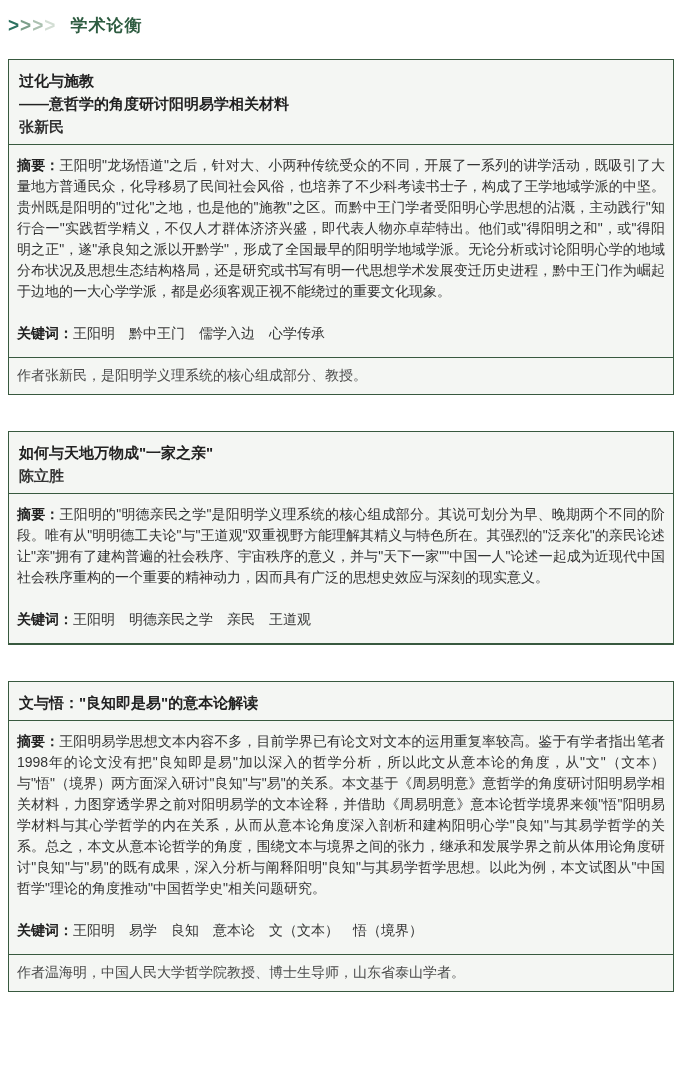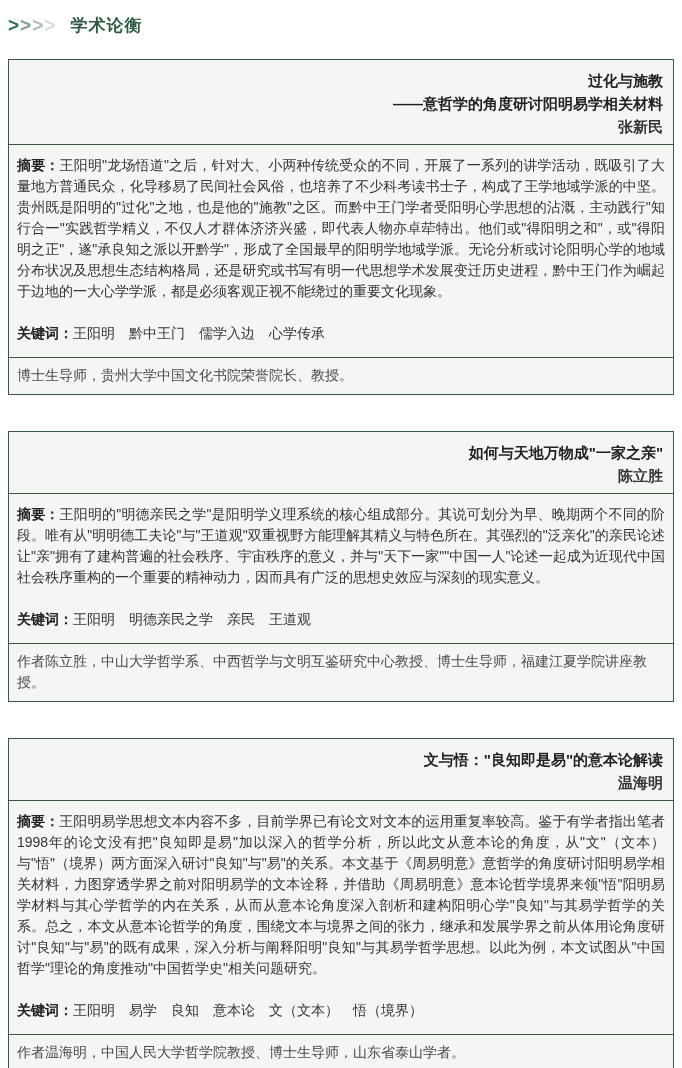--- a/index.html
+++ b/index.html
@@ -38,21 +38,21 @@
     text-align: center;
   }
 
   
   .card {
     margin: 0 8px 36px 8px;
     background: #f4f6f3;
     border: 1px solid #38593f;
   }
   .card-title-block {
-    text-align: right;
+    text-align: left;
     padding: 9px 10px 6px 10px;
     border-bottom: 1px solid #38593f;
   }
   .paper-title {
     font-size: 15px;
     font-weight: 700;
     color: #222222;
     line-height: 23px;
   }
   .paper-author {
@@ -96,39 +96,37 @@
   <section class="card">
     <div class="card-title-block">
       <div class="paper-title">过化与施教</div>
       <div class="paper-title">——意哲学的角度研讨阳明易学相关材料</div>
       <div class="paper-author">张新民</div>
     </div>
     <div class="card-body">
       <p class="abstract-line"><span class="label">摘要：</span><span>王阳明"龙场悟道"之后，针对大、小两种传统受众的不同，开展了一系列的讲学活动，既吸引了大量地方普通民众，化导移易了民间社会风俗，也培养了不少科考读书士子，构成了王学地域学派的中坚。贵州既是阳明的"过化"之地，也是他的"施教"之区。而黔中王门学者受阳明心学思想的沾溉，主动践行"知行合一"实践哲学精义，不仅人才群体济济兴盛，即代表人物亦卓荦特出。他们或"得阳明之和"，或"得阳明之正"，遂"承良知之派以开黔学"，形成了全国最早的阳明学地域学派。无论分析或讨论阳明心学的地域分布状况及思想生态结构格局，还是研究或书写有明一代思想学术发展变迁历史进程，黔中王门作为崛起于边地的一大心学学派，都是必须客观正视不能绕过的重要文化现象。</span></p>
       <p class="keywords-line"><span class="label">关键词：</span><span>王阳明　黔中王门　儒学入边　心学传承</span></p>
     </div>
-    <div class="card-author-note">博士生导师，贵州大学中国文化书院荣誉院长、教授。</div>
+    <div class="card-author-note">作者张新民，是阳明学义理系统的核心组成部分、教授。</div>
   </section>
 
   <section class="card">
     <div class="card-title-block">
       <div class="paper-title">如何与天地万物成"一家之亲"</div>
       <div class="paper-author">陈立胜</div>
     </div>
     <div class="card-body">
       <p class="abstract-line"><span class="label">摘要：</span><span>王阳明的"明德亲民之学"是阳明学义理系统的核心组成部分。其说可划分为早、晚期两个不同的阶段。唯有从"明明德工夫论"与"王道观"双重视野方能理解其精义与特色所在。其强烈的"泛亲化"的亲民论述让"亲"拥有了建构普遍的社会秩序、宇宙秩序的意义，并与"天下一家""中国一人"论述一起成为近现代中国社会秩序重构的一个重要的精神动力，因而具有广泛的思想史效应与深刻的现实意义。</span></p>
       <p class="keywords-line"><span class="label">关键词：</span><span>王阳明　明德亲民之学　亲民　王道观</span></p>
     </div>
-    <div class="card-author-note">作者陈立胜，中山大学哲学系、中西哲学与文明互鉴研究中心教授、博士生导师，福建江夏学院讲座教授。</div>
   </section>
 
   <section class="card">
     <div class="card-title-block">
       <div class="paper-title">文与悟："良知即是易"的意本论解读</div>
-      <div class="paper-author">温海明</div>
     </div>
     <div class="card-body">
       <p class="abstract-line"><span class="label">摘要：</span><span>王阳明易学思想文本内容不多，目前学界已有论文对文本的运用重复率较高。鉴于有学者指出笔者1998年的论文没有把"良知即是易"加以深入的哲学分析，所以此文从意本论的角度，从"文"（文本）与"悟"（境界）两方面深入研讨"良知"与"易"的关系。本文基于《周易明意》意哲学的角度研讨阳明易学相关材料，力图穿透学界之前对阳明易学的文本诠释，并借助《周易明意》意本论哲学境界来领"悟"阳明易学材料与其心学哲学的内在关系，从而从意本论角度深入剖析和建构阳明心学"良知"与其易学哲学的关系。总之，本文从意本论哲学的角度，围绕文本与境界之间的张力，继承和发展学界之前从体用论角度研讨"良知"与"易"的既有成果，深入分析与阐释阳明"良知"与其易学哲学思想。以此为例，本文试图从"中国哲学"理论的角度推动"中国哲学史"相关问题研究。</span></p>
       <p class="keywords-line"><span class="label">关键词：</span><span>王阳明　易学　良知　意本论　文（文本）　悟（境界）</span></p>
     </div>
     <div class="card-author-note">作者温海明，中国人民大学哲学院教授、博士生导师，山东省泰山学者。</div>
   </section>
 
 </div>
 

